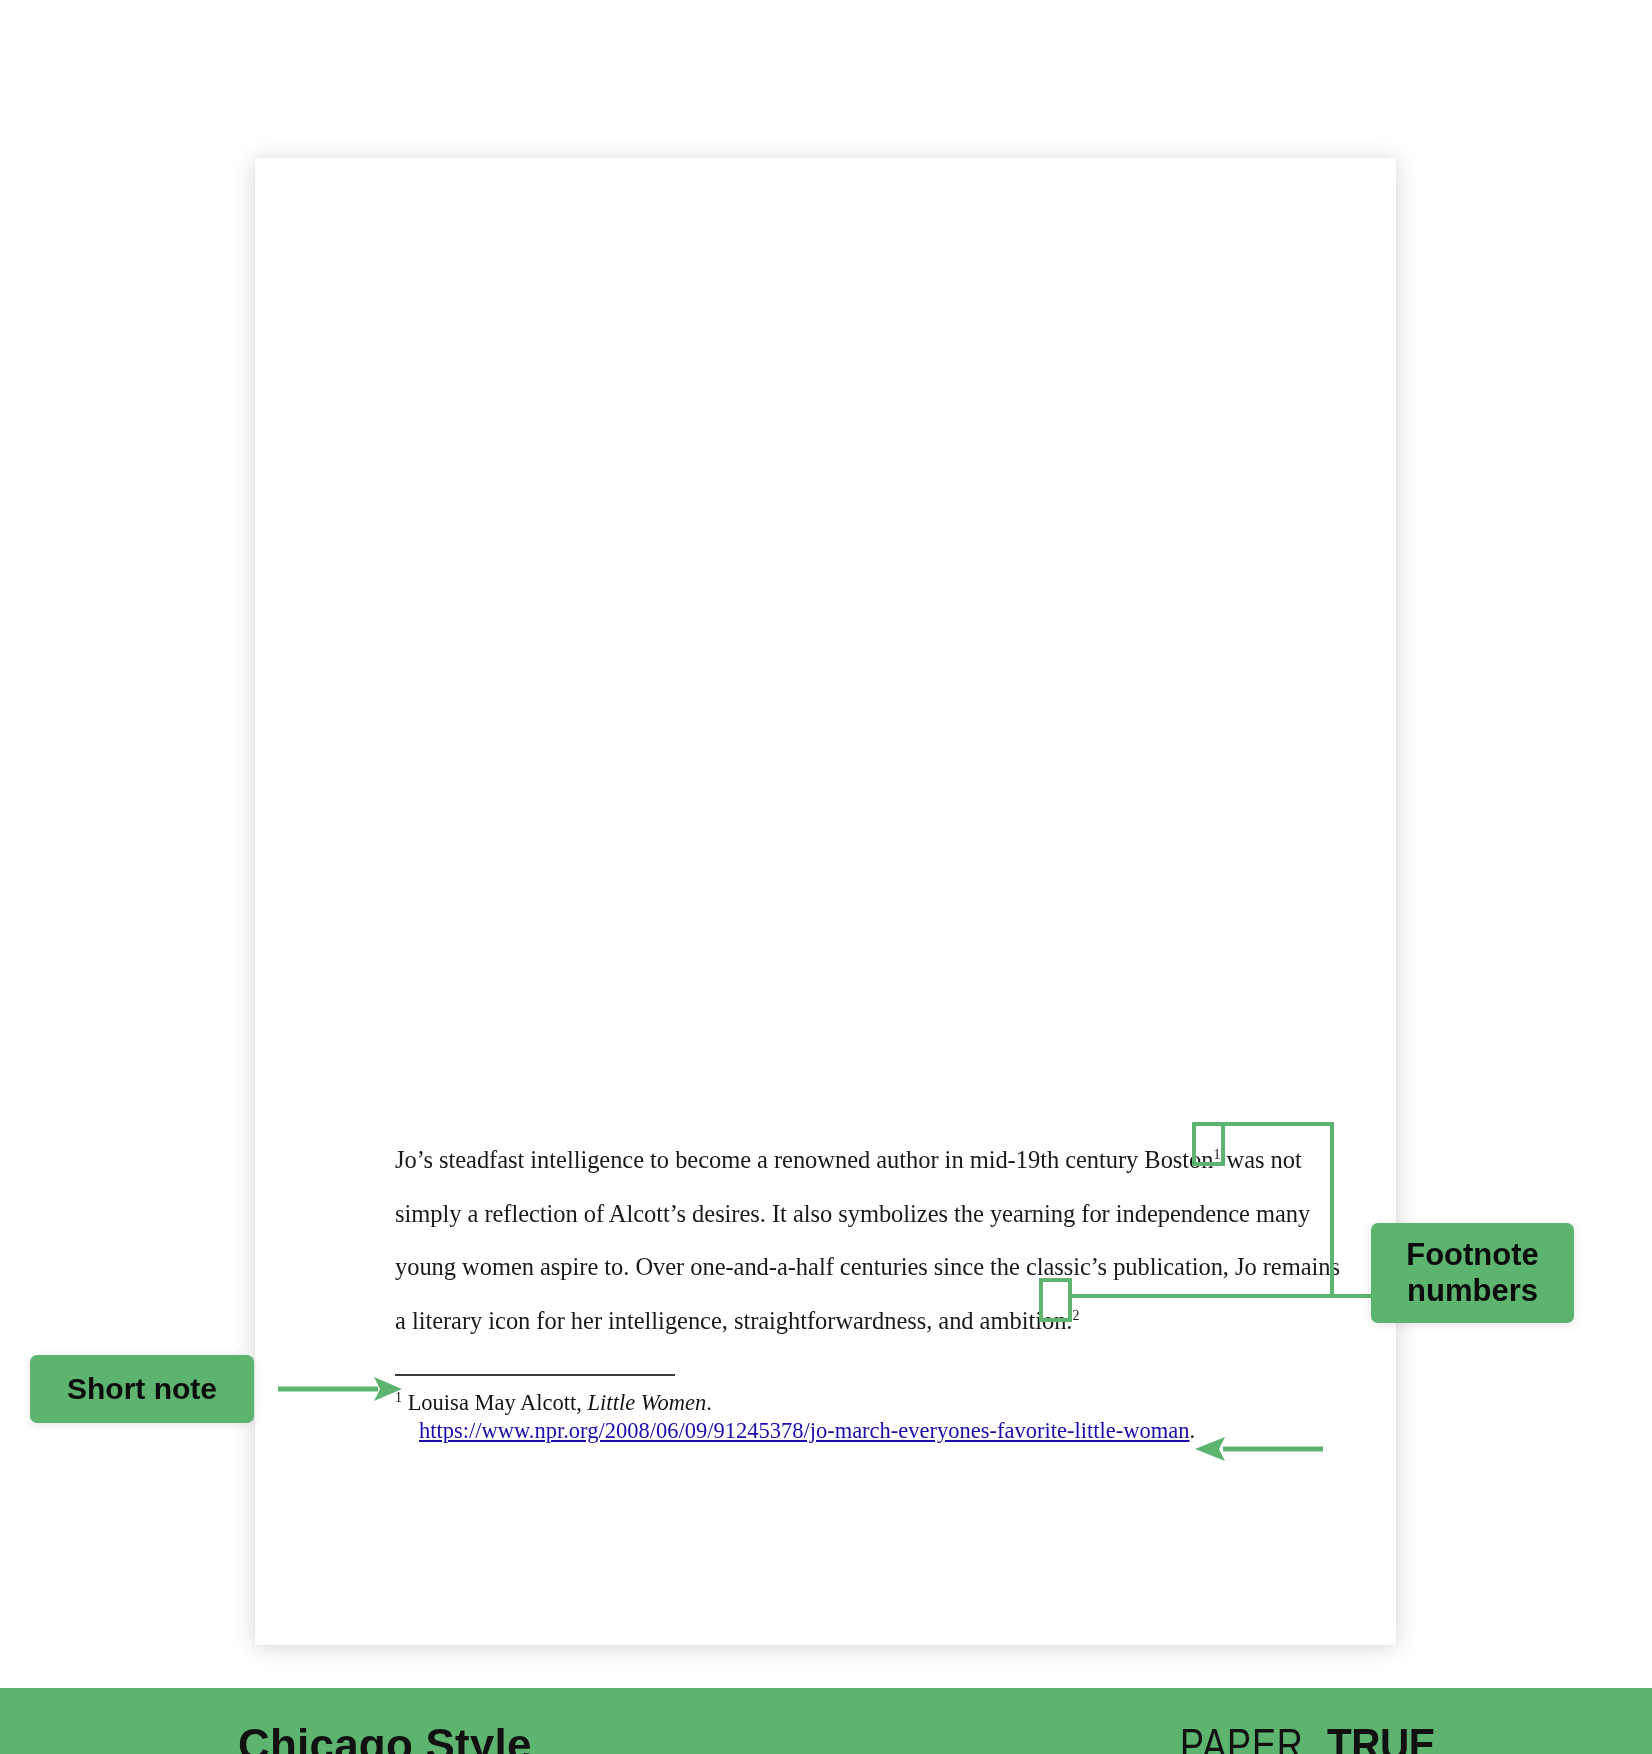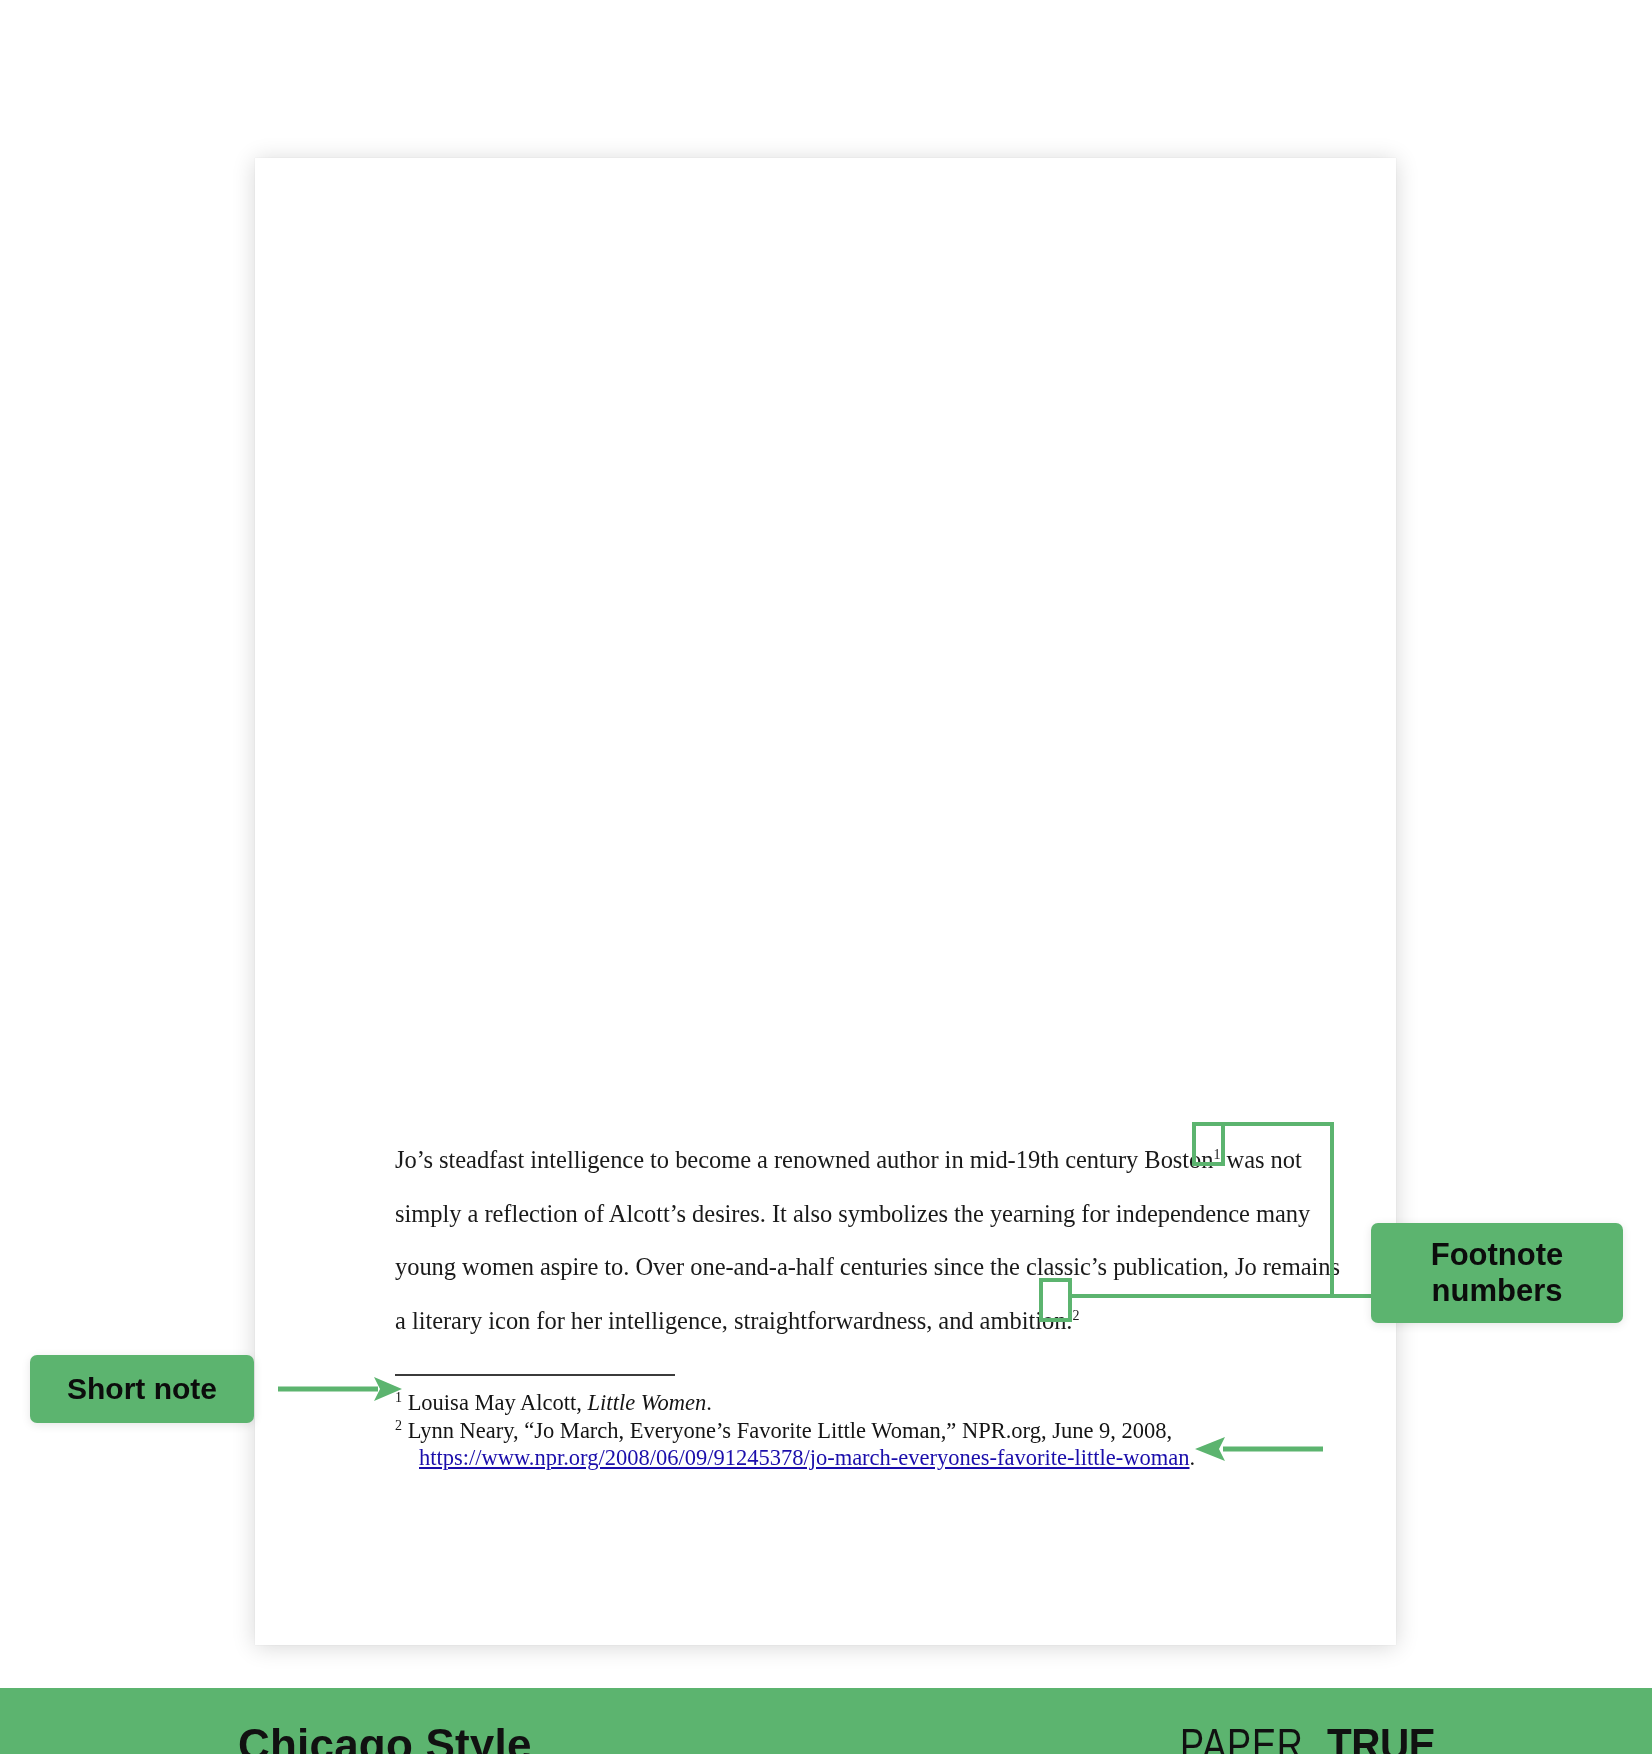--- a/index.html
+++ b/index.html
@@ -109,21 +109,21 @@
     font-family:"Liberation Sans", sans-serif;
     font-weight:bold;
     display:flex;
     align-items:center;
     justify-content:center;
     text-align:center;
     box-shadow:0 2px 10px rgba(0,0,0,0.10);
     line-height:1.16;
   }
   #callout-footnote-numbers {
-    left:1371px; top:1223px; width:252px; height:100px;
+    left:1371px; top:1223px; width:203px; height:100px;
     font-size:31px;
   }
   #callout-short-note {
     left:30px; top:1355px; width:224px; height:68px;
     font-size:30px;
   }
   #callout-full-note {
     left:1320px; top:1415px; width:232px; height:68px;
     font-size:30px;
   }
@@ -186,21 +186,20 @@
       <div class="doc-line"><span>Jo’s steadfast intelligence to become a renowned author in mid-19th century Boston</span><sup>1</sup><span> was not</span></div>
       <div class="doc-line"><span>simply a reflection of Alcott’s desires. It also symbolizes the yearning for independence many</span></div>
       <div class="doc-line"><span>young women aspire to. Over one-and-a-half centuries since the classic’s publication, Jo remains</span></div>
       <div class="doc-line"><span>a literary icon for her intelligence, straightforwardness, and ambition.</span><sup>2</sup></div>
     </div>
 
     <div id="fn-rule"></div>
 
     <div id="footnotes">
       <div class="fn-line"><sup>1</sup><span> Louisa May Alcott, </span><span class="fn-italic">Little Women</span><span>.</span></div>
-      <div class="fn-line"><sup>2</sup><span> Lynn Neary, “Jo March, Everyone’s Favorite Little Woman,” NPR.org, June 9, 2008,</span></div>
       <div class="fn-line"><a href="#" class="fn-link">https://www.npr.org/2008/06/09/91245378/jo-march-everyones-favorite-little-woman</a><span>.</span></div>
     </div>
 
   </div>
 
   <div class="marker-box" id="marker-1"></div>
   <div class="marker-box" id="marker-2"></div>
 
   <div class="conn" id="c1-h"></div>
   <div class="conn" id="c1-v"></div>

